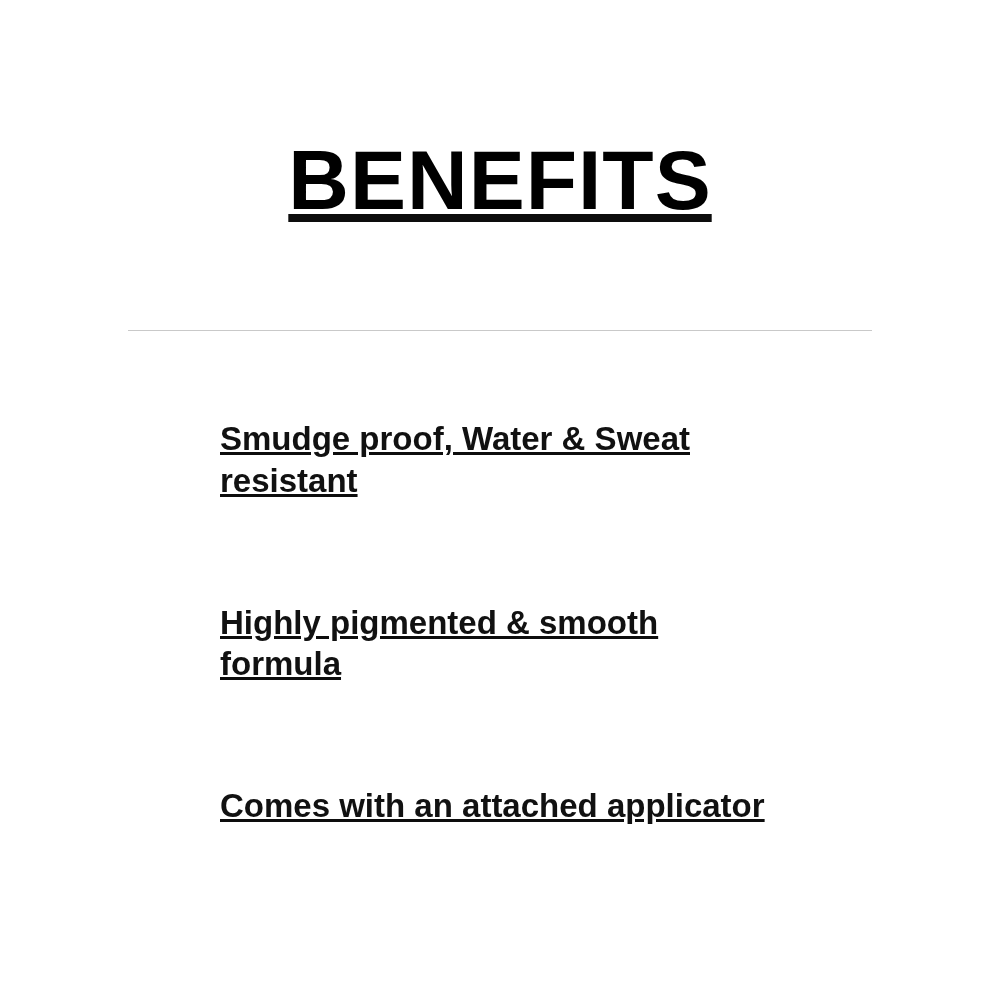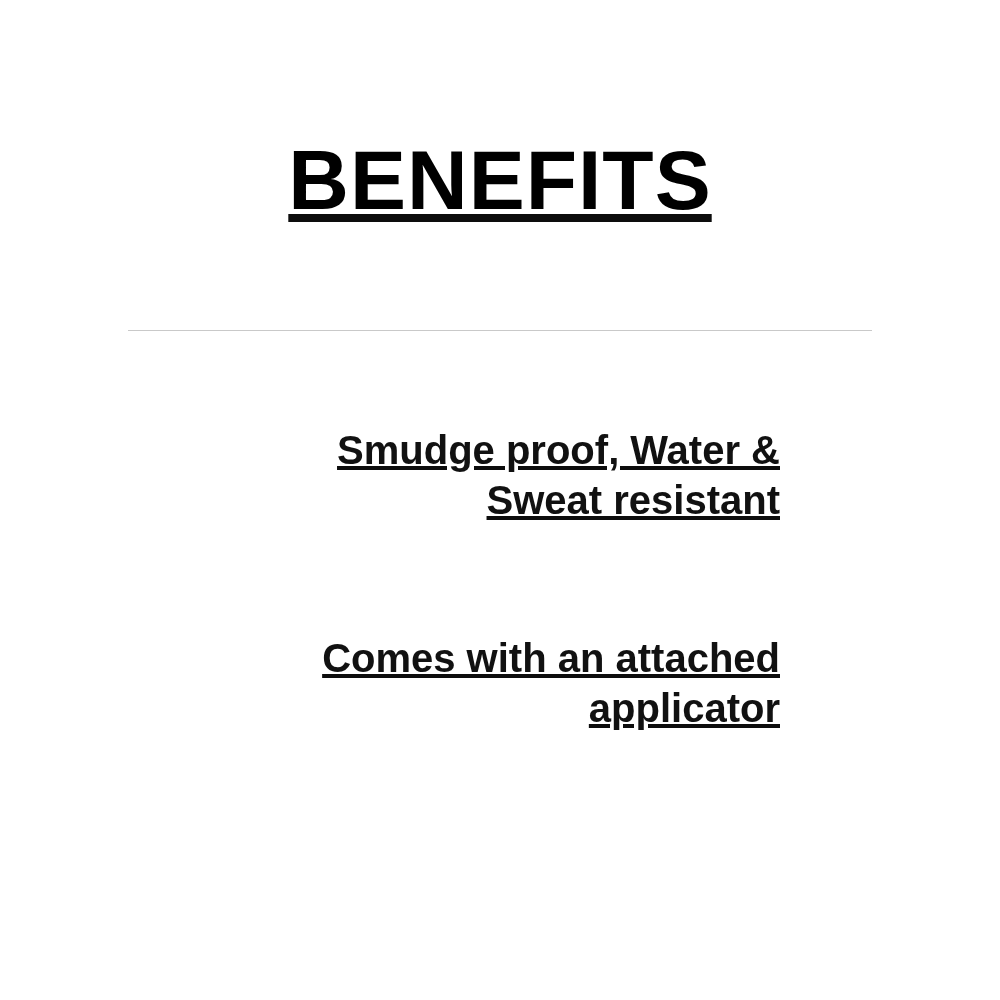--- a/index.html
+++ b/index.html
@@ -41,22 +41,22 @@
   }
   .benefits {
     margin-top: 54px;
     width: 100%;
     display: flex;
     flex-direction: column;
     align-items: center;
   }
   .benefit {
     width: 560px;
-    text-align: right;
-    font-size: 40px;
+    text-align: left;
+    font-size: 33px;
     line-height: 1.25;
     font-weight: 700;
     letter-spacing: 0px;
     color: #111111;
     margin-bottom: 68px;
   }
   .benefit:last-child {
     margin-bottom: 0;
   }
 </style>
@@ -64,16 +64,17 @@
 <body>
 
 <div class="page">
 
   <h1 class="title">BENEFITS</h1>
 
   <div class="divider"></div>
 
   <div class="benefits">
     <p class="benefit">Smudge proof, Water &amp; Sweat resistant</p>
+    <p class="benefit">Highly pigmented &amp; smooth formula</p>
     <p class="benefit">Comes with an attached applicator</p>
   </div>
 
 </div>
 
 </body></html>

